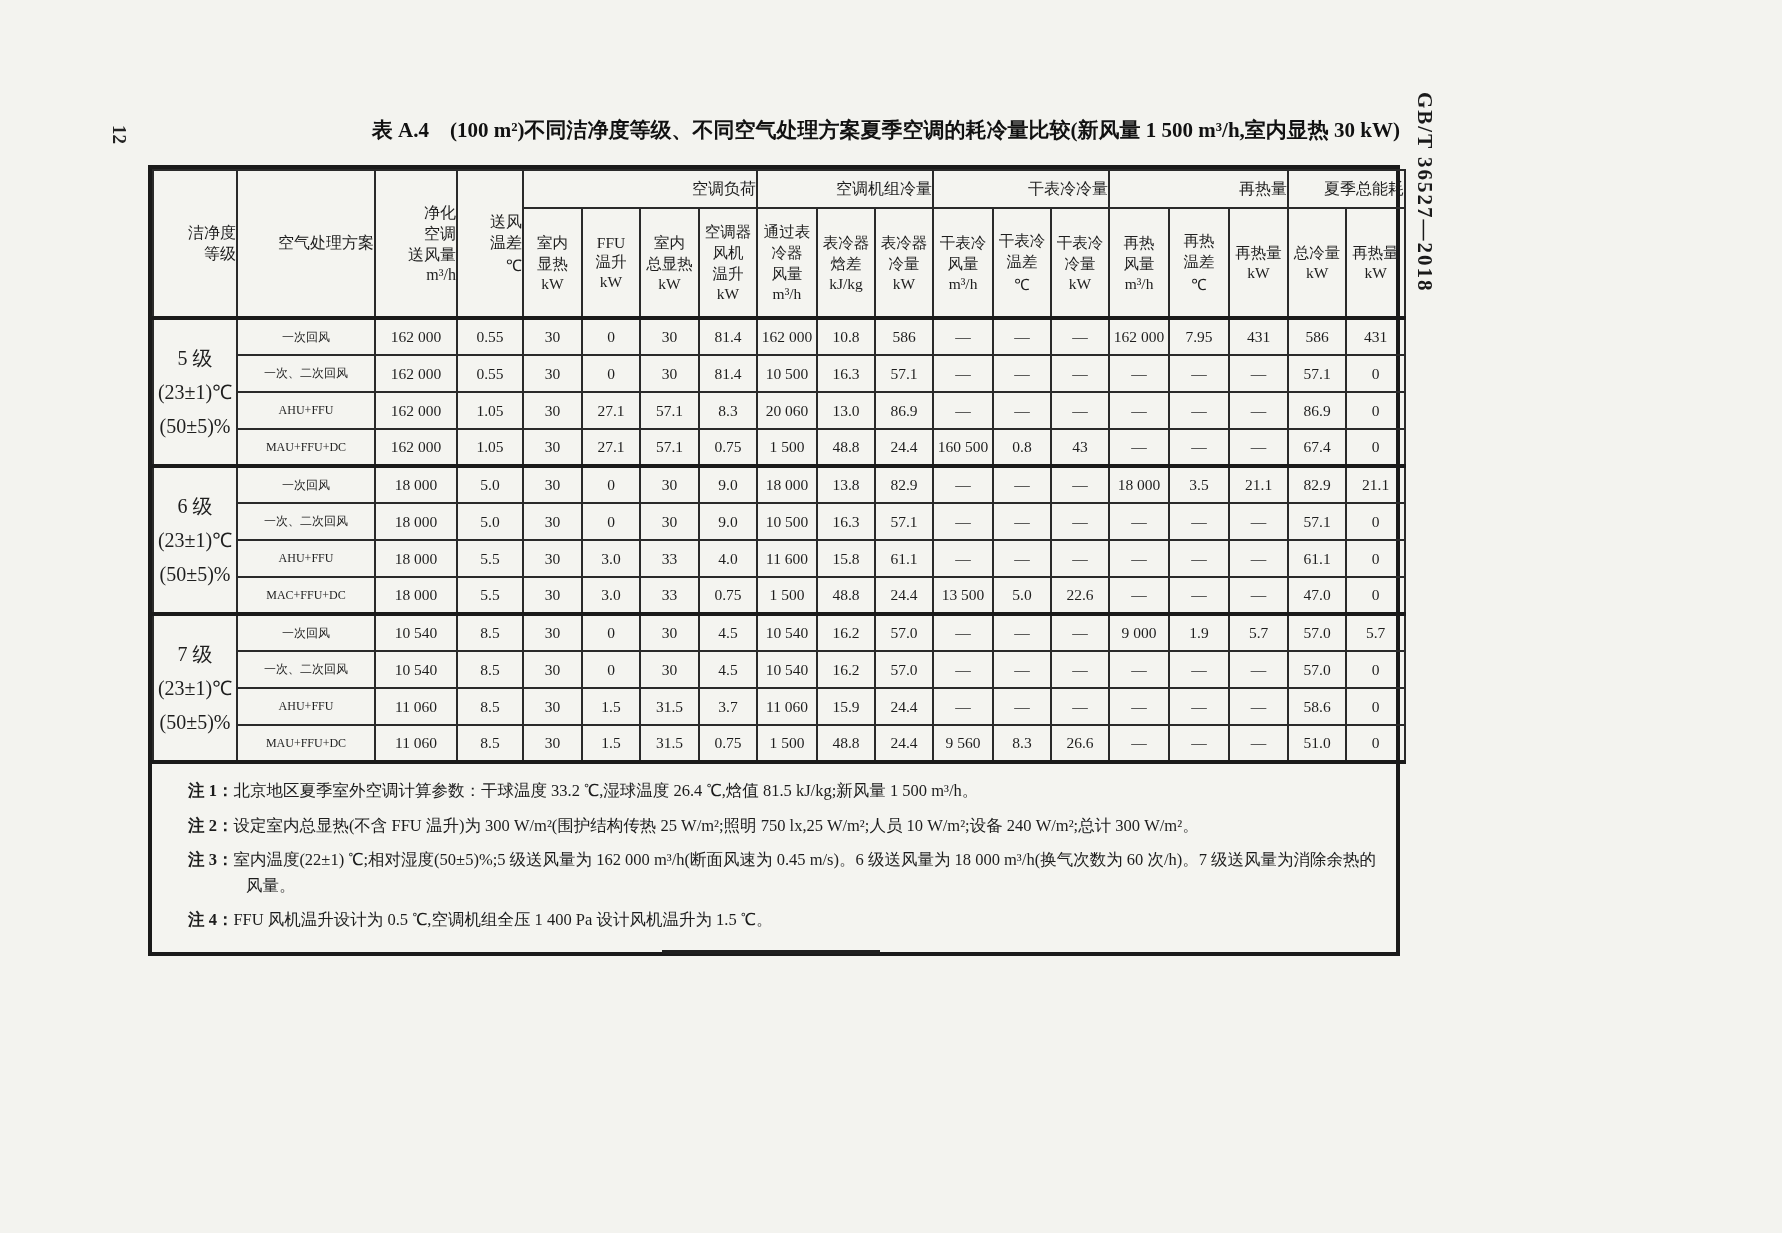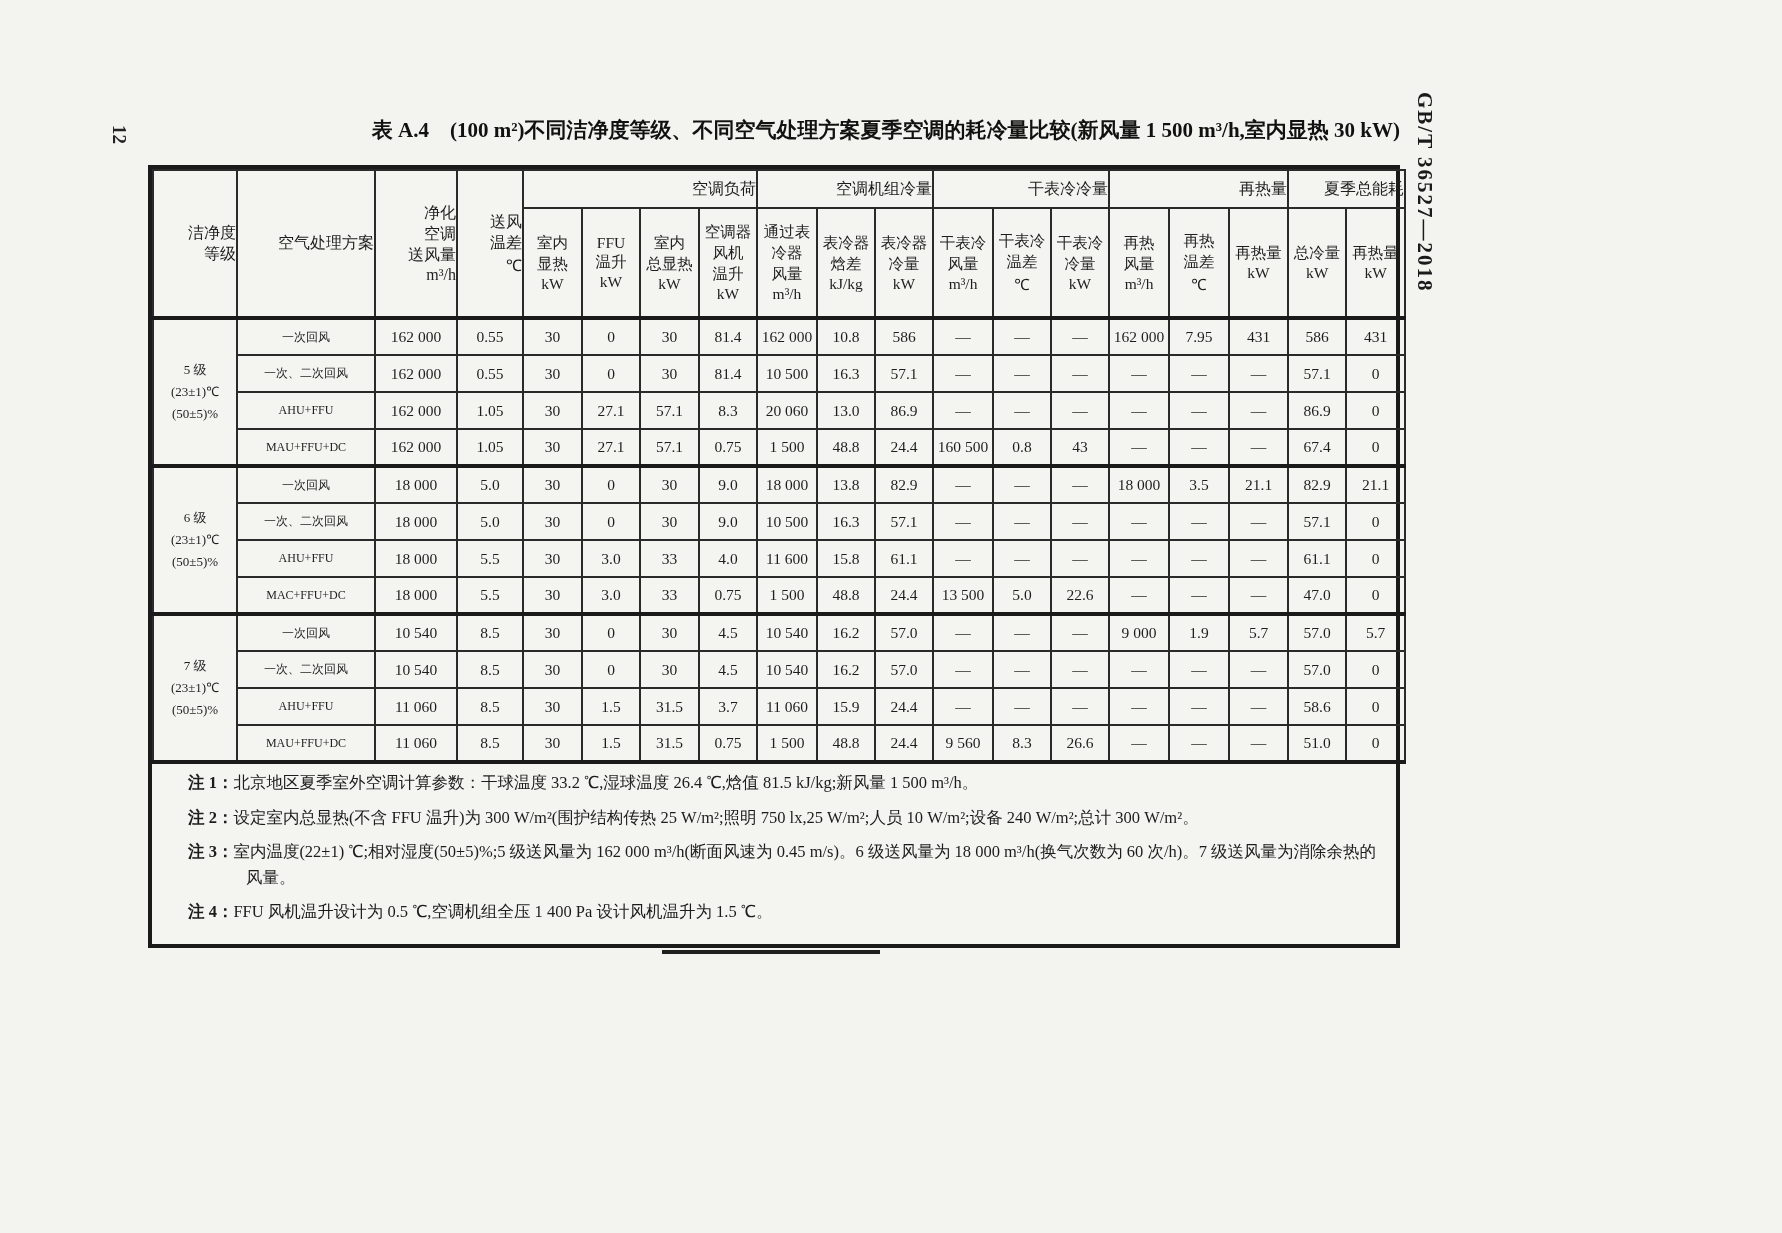--- a/index.html
+++ b/index.html
@@ -43,25 +43,25 @@
     font-size:15.5px; font-weight:normal;
     white-space:pre-line;
     padding:1px 0;
     color:#1e1e1e;
     overflow:hidden;
   }
   thead tr.group-row th { height:38px; font-size:16px;text-align:right; }
   thead tr.sub-row th { height:110px; }
   tbody td, tbody th { height:37px; }
   tbody td.scheme { font-size:12px; }
-  tbody th.group-label { font-size:13px; line-height:1.7; }
+  tbody th.group-label { font-size:20px; line-height:1.7; }
   tbody tr:first-child td, tbody tr:first-child th { border-top:4px solid #1a1a1a; }
   tbody tr.group-start td, tbody tr.group-start th { border-top:4px solid #1a1a1a; }
   .notes {
-    padding:6px 18px 10px 36px;
+    padding:14px 18px 10px 36px;
     min-height:148px;
   }
   .note {
     font-size:16.5px; line-height:1.55;
     color:#1c1c1c;
     padding-left:58px; text-indent:-58px;
     margin-bottom:9px;
   }
   .note-label { font-weight:bold; }
   .end-mark {

